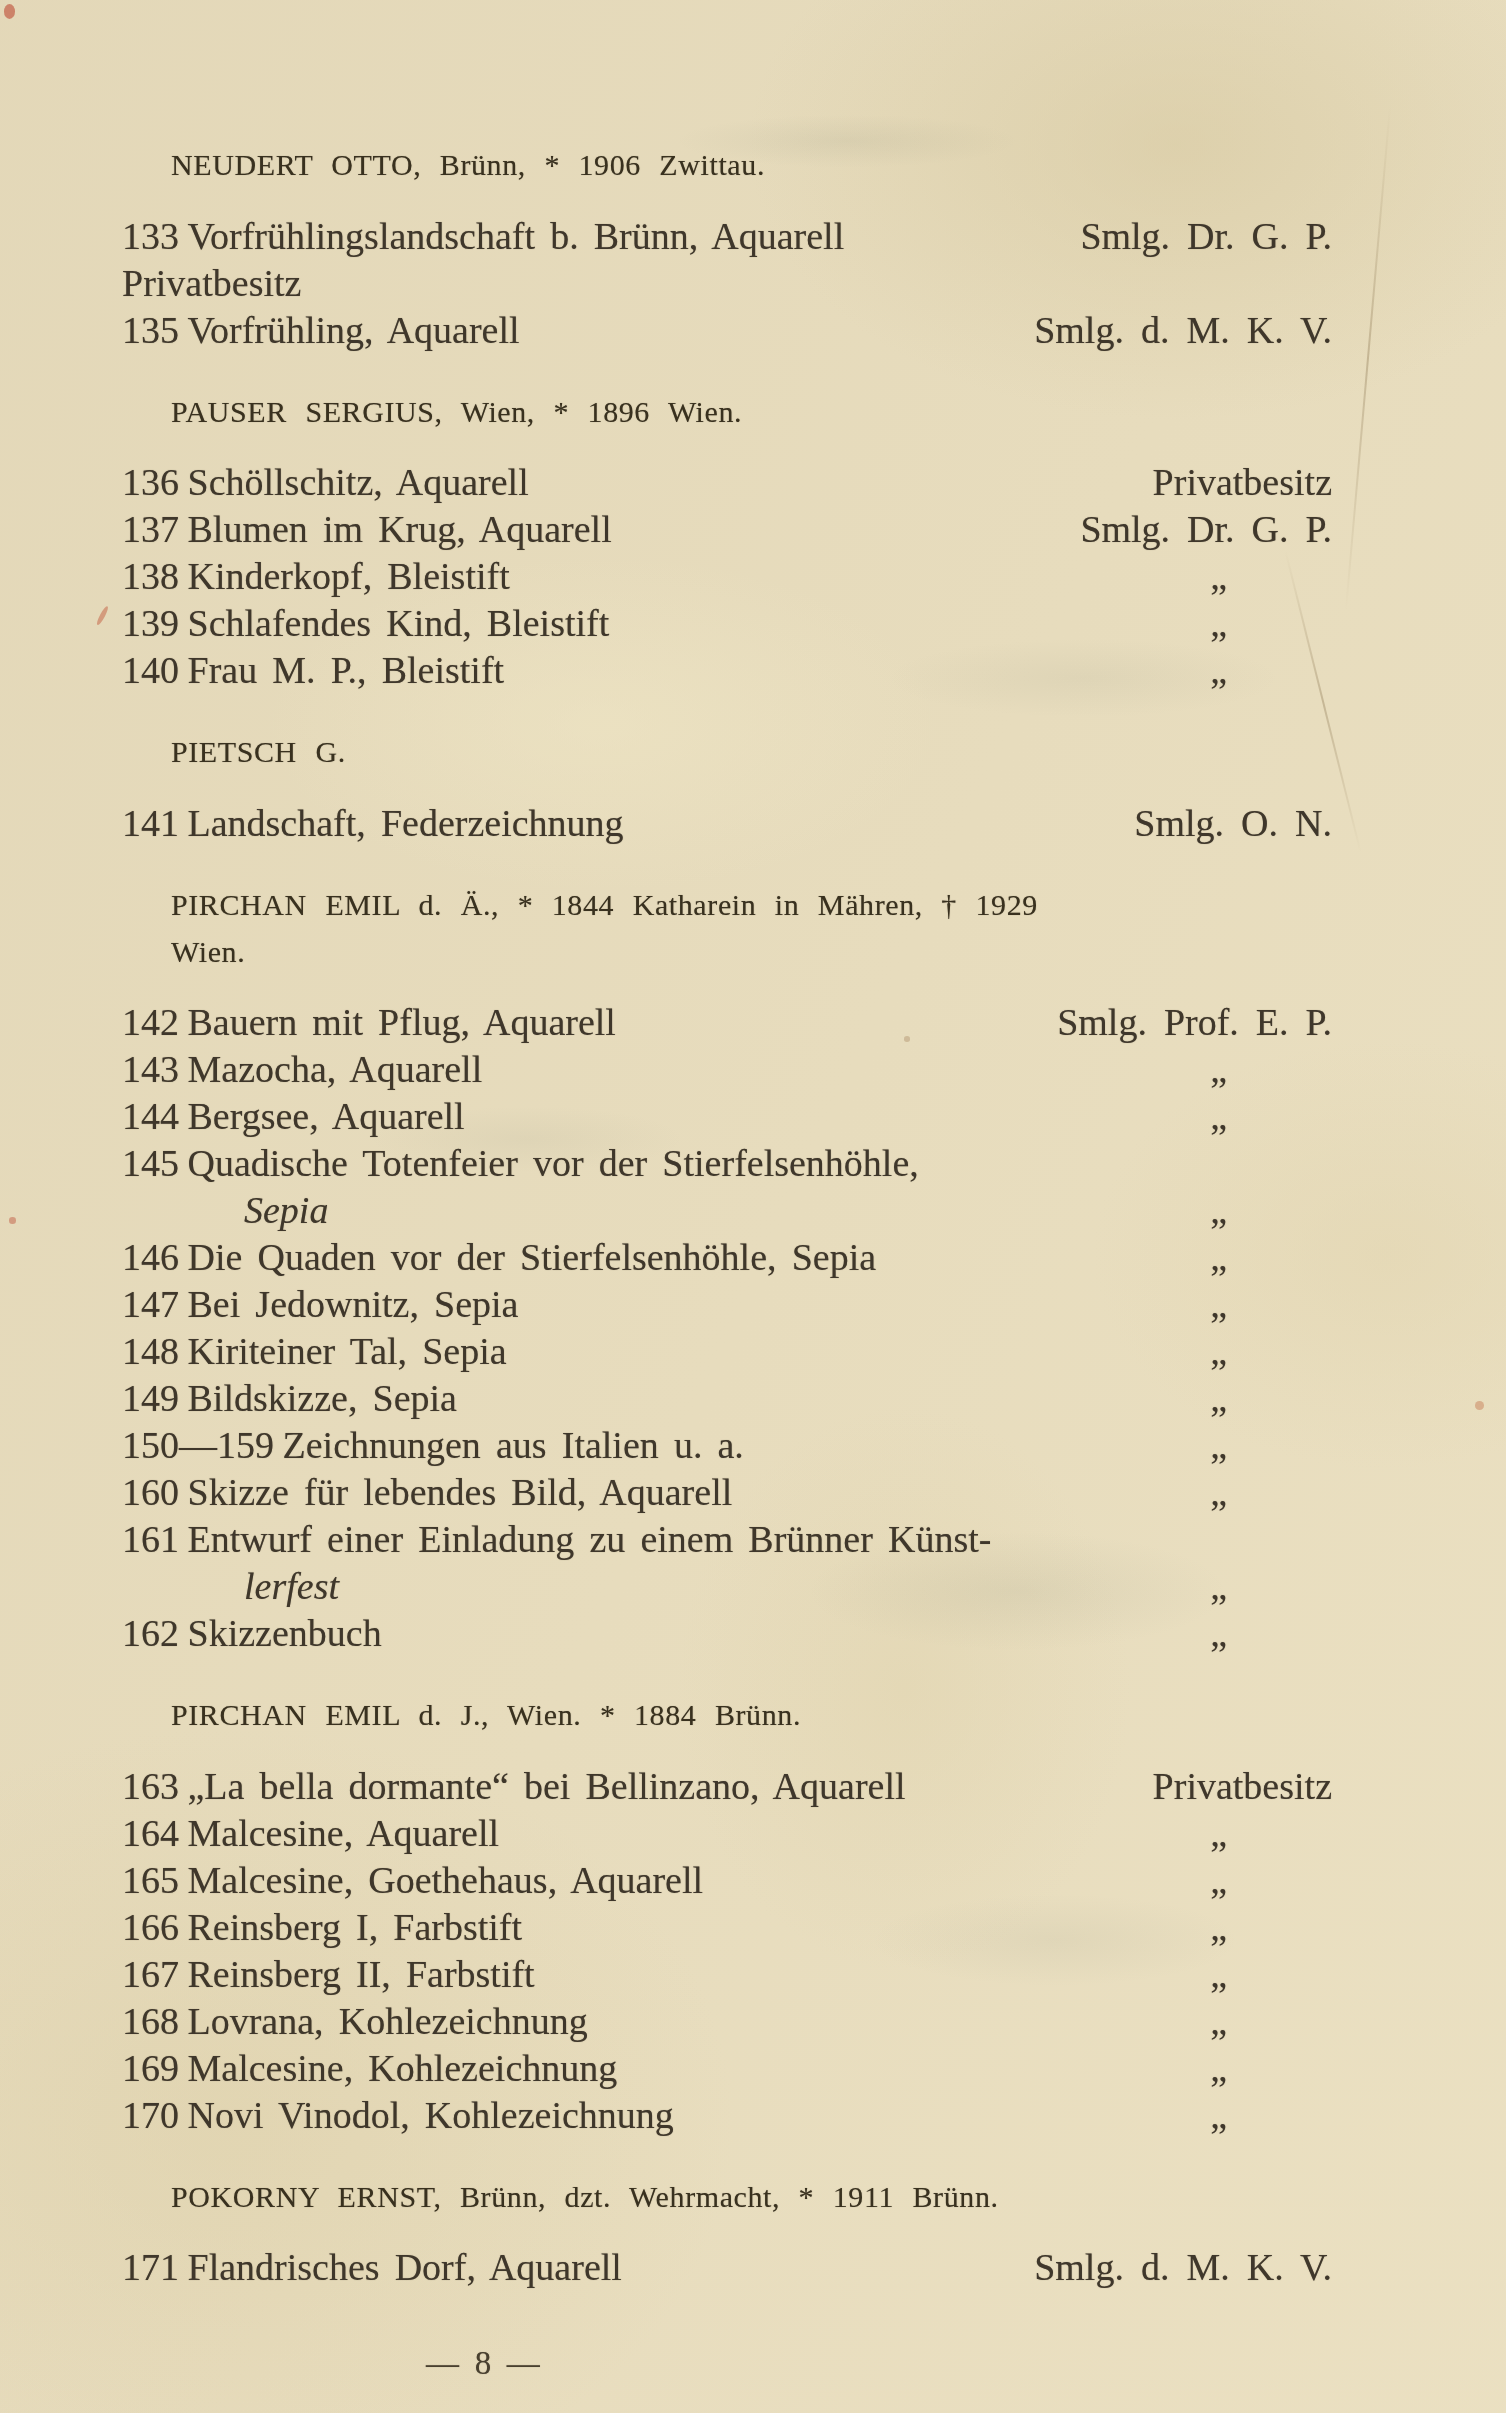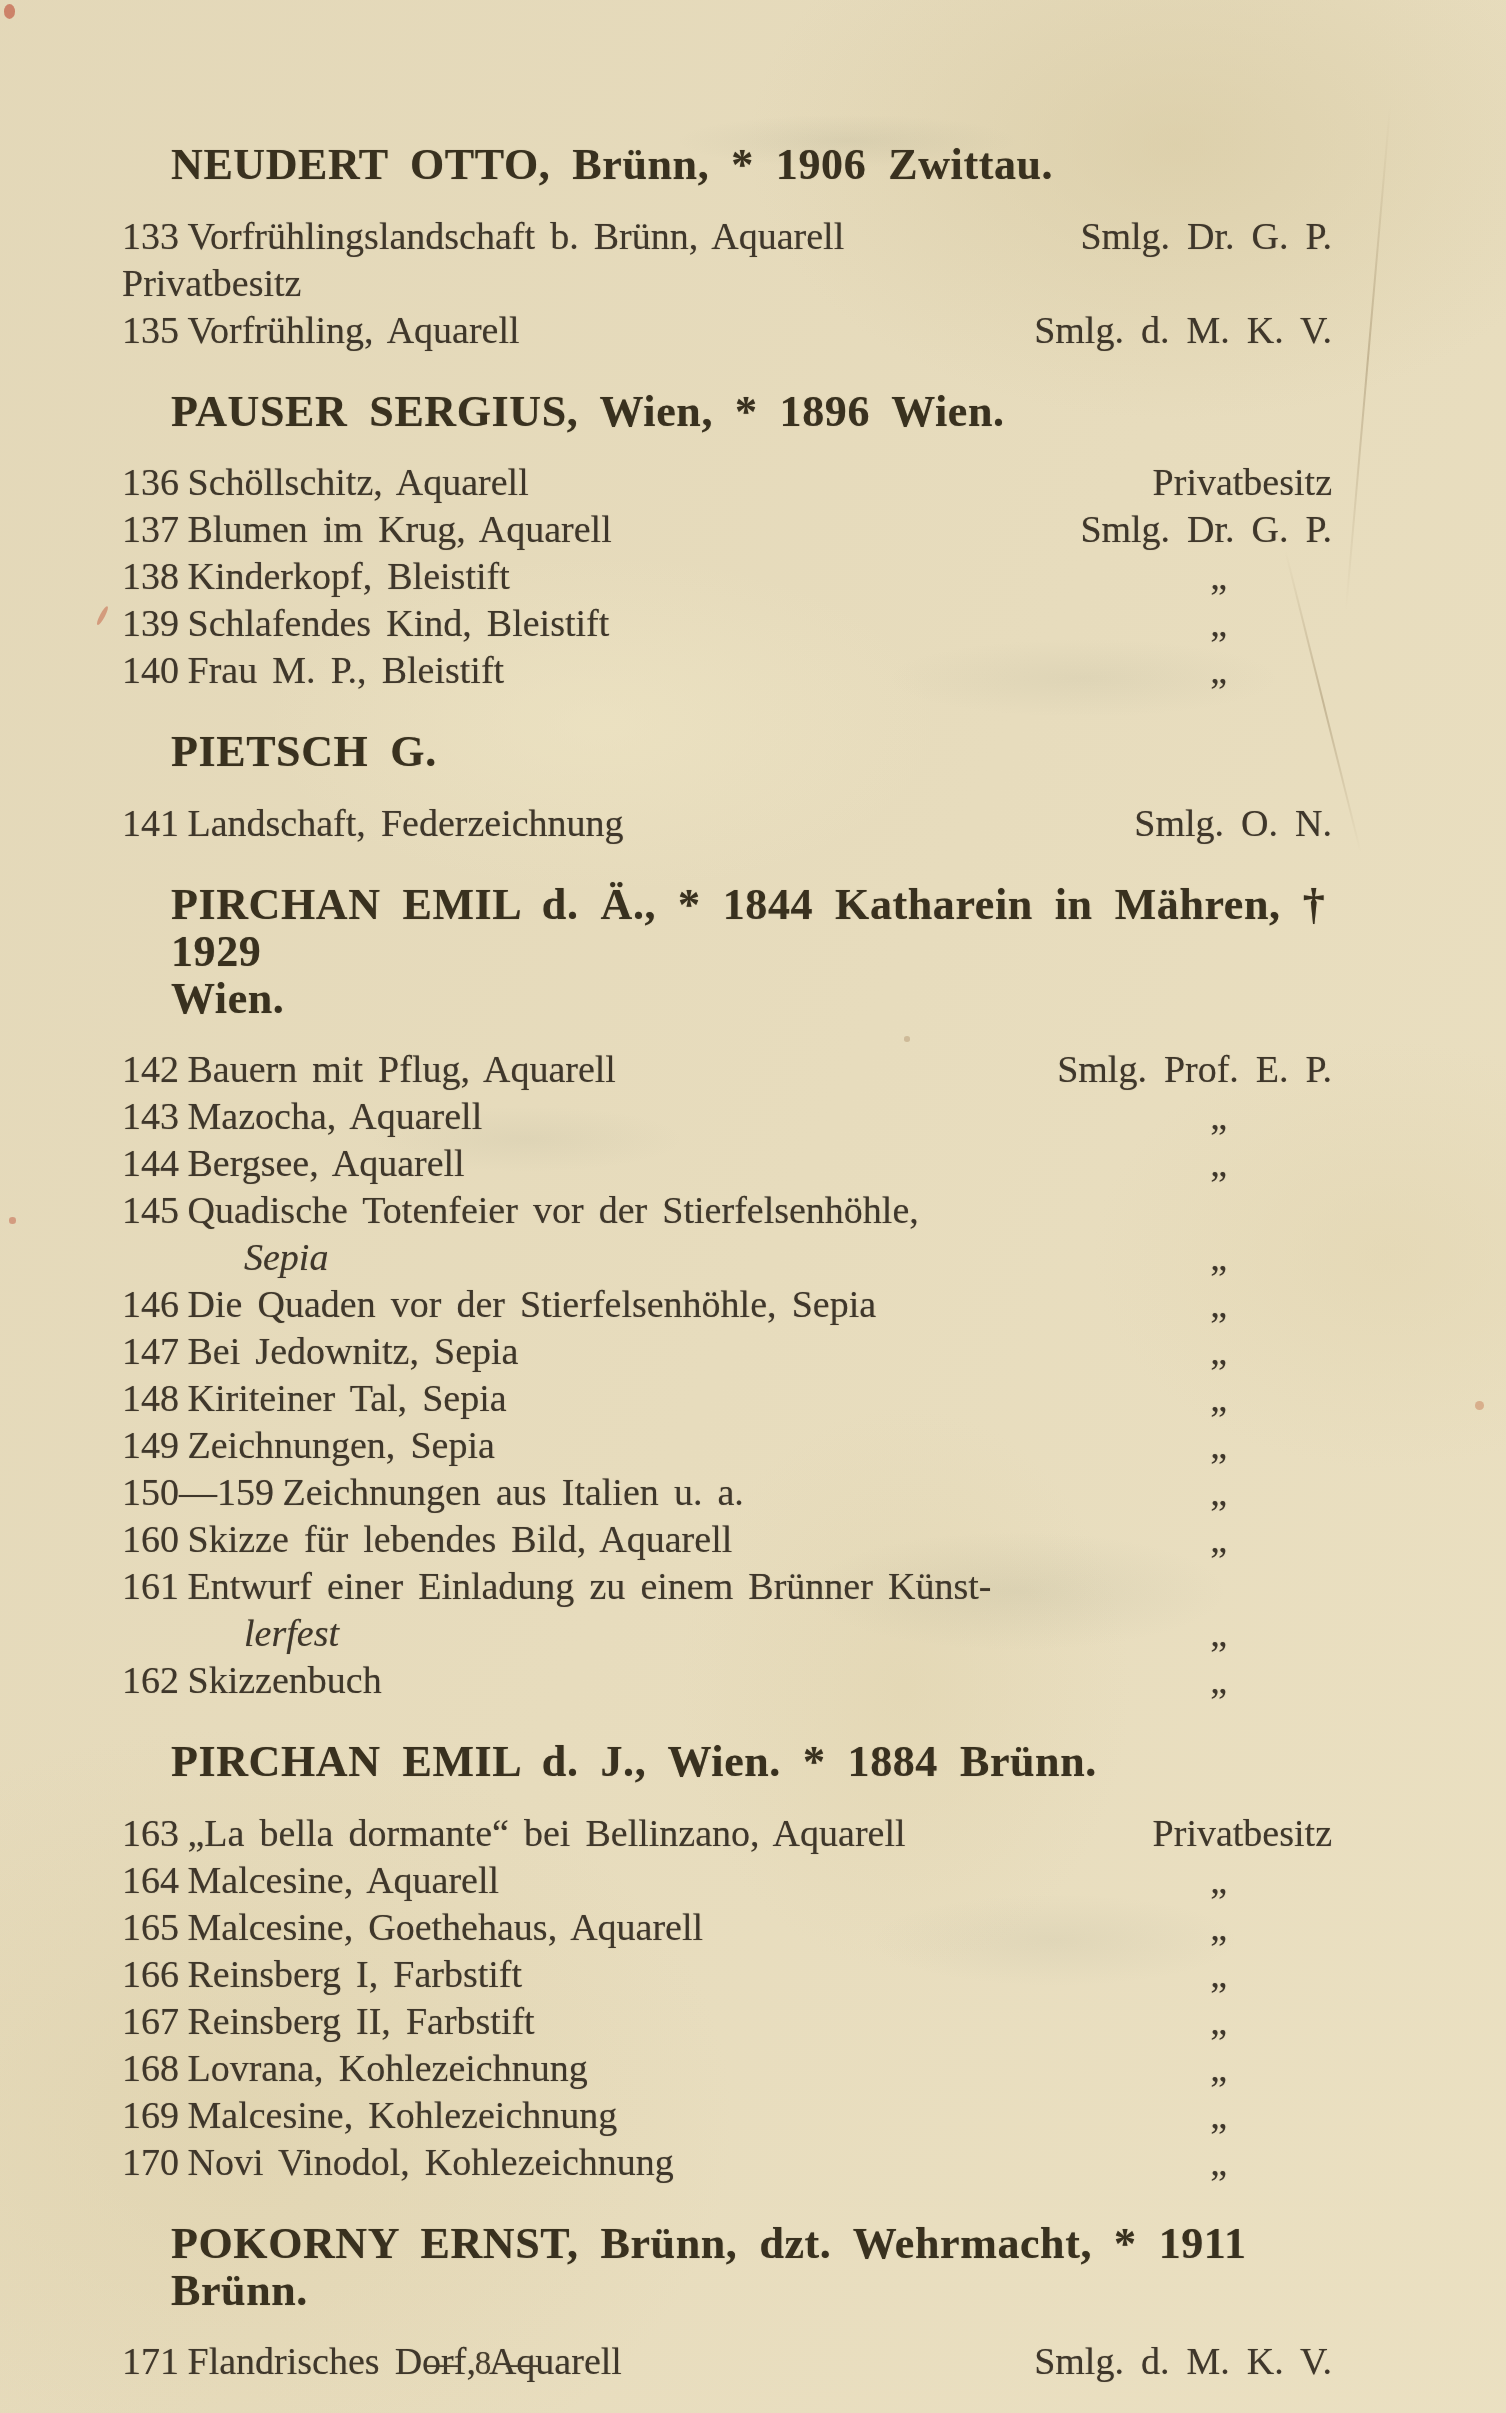--- a/index.html
+++ b/index.html
@@ -41,21 +41,21 @@
   .s2 { left:100px;  top:605px;  width:4.7px;  height:21px; background:rgba(190,80,50,.45); transform:rotate(28deg); }
   .s3 { left:9.4px;   top:1217px; width:6.6px;  height:6.6px;  background:rgba(186,62,40,.40); }
   .s4 { left:1475px; top:1401px; width:8.5px;  height:8.5px;  background:rgba(186,90,50,.35); }
   .s5 { left:904px;  top:1036px; width:5.6px;  height:5.6px;  background:rgba(150,110,70,.30); }
 
   .content {
     position:absolute; left:122px; top:141px; width:1210px;
     text-shadow:0 0 0.9px rgba(64,55,40,.50);
   }
   .section-header {
-    font-weight:bold; font-size:44px; line-height:47px;
+    font-weight:normal; font-size:30px; line-height:47px;
     margin:34px 0 24.5px 49px; color:#39311f;
     word-spacing:10.4px; letter-spacing:0.6px;
   }
   .catalog-section:first-child .section-header { margin-top:0; }
   .row {
     display:flex; align-items:flex-end;
     font-size:38px; line-height:47px; word-spacing:5.6px;
   }
   .row-main { flex:1 1 auto; }
   .line1 { display:flex; }
@@ -239,21 +239,21 @@
               <div class="no">148</div>
               <div class="title">Kiriteiner Tal, Sepia</div>
             </div>
           </div>
           <div class="owner ditto">„</div>
         </div>
         <div class="row">
           <div class="row-main">
             <div class="line1">
               <div class="no">149</div>
-              <div class="title">Zeichnungen, Sepia</div>
+              <div class="title">Bildskizze, Sepia</div>
             </div>
           </div>
           <div class="owner ditto">„</div>
         </div>
         <div class="row">
           <div class="row-main">
             <div class="line1">
               <div class="no">150—159</div>
               <div class="title">Zeichnungen aus Italien u. a.</div>
             </div>

